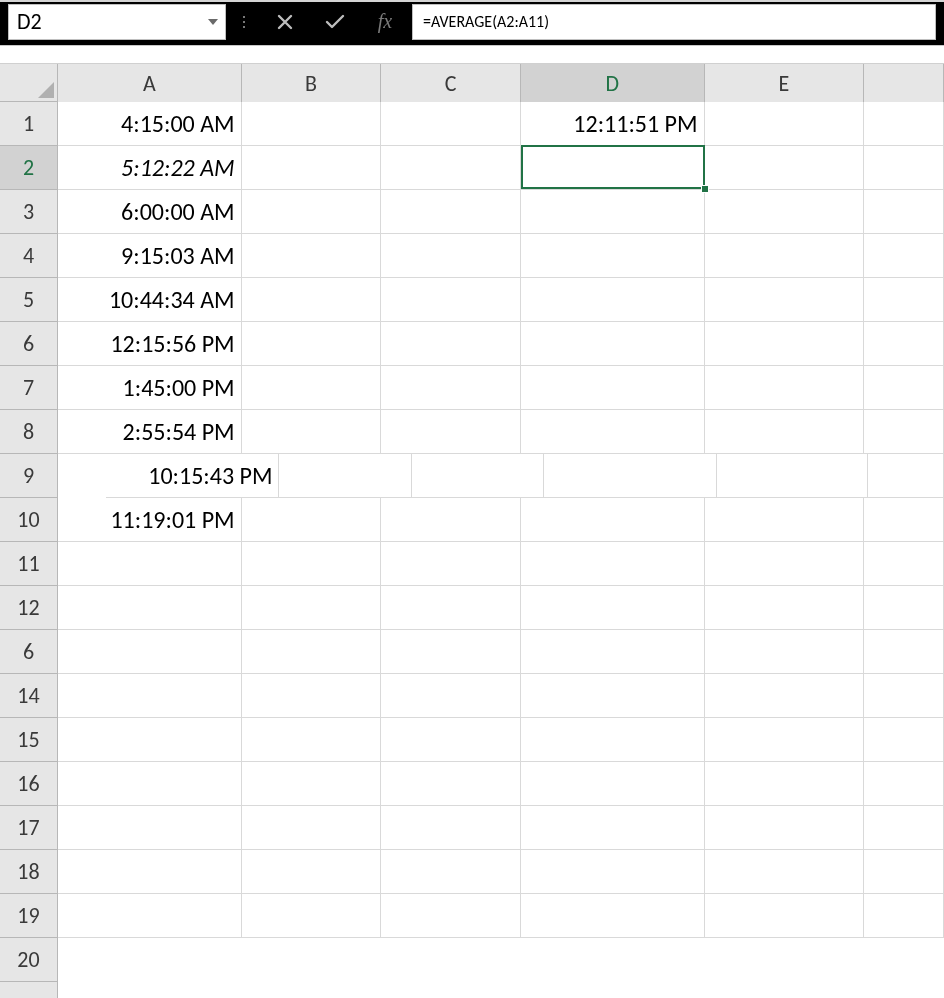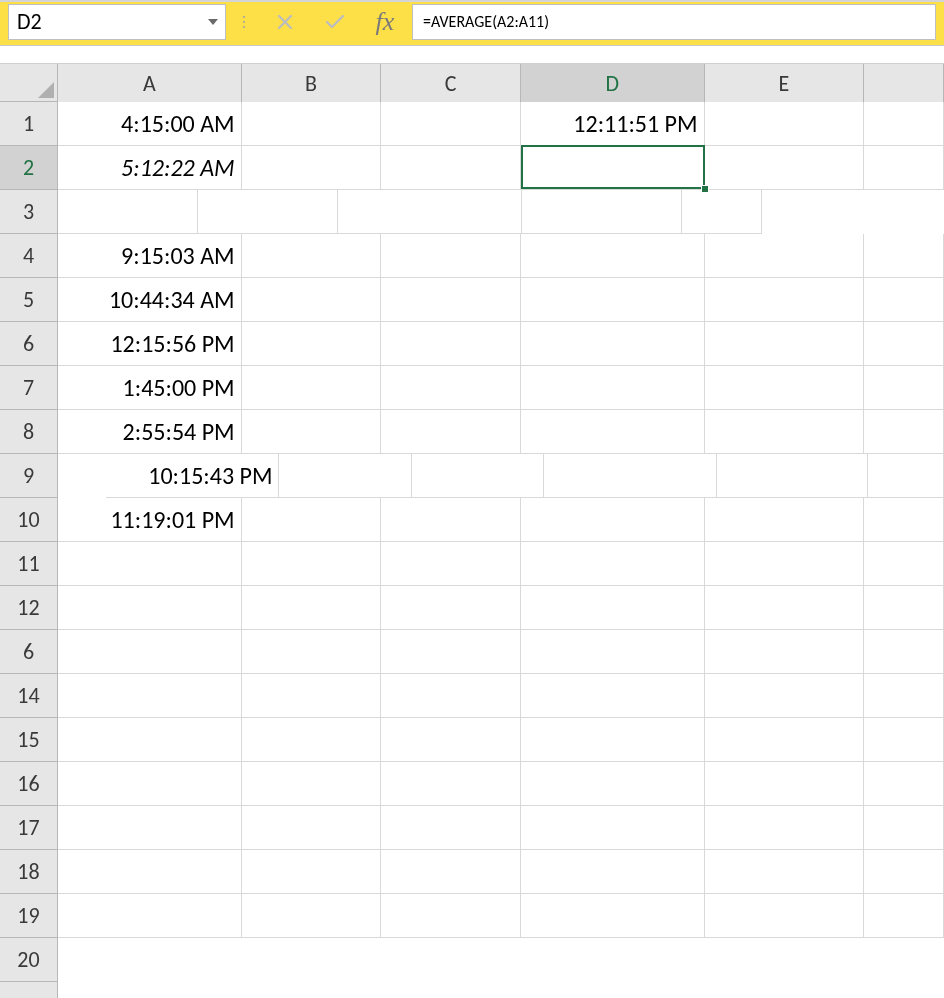--- a/index.html
+++ b/index.html
@@ -12,21 +12,21 @@
     overflow: hidden;
     user-select: none;
   }
 
   
   .formula-row {
     display: flex;
     align-items: center;
     height: 46px;
     padding: 4px 8px 8px 8px;
-    background: #fde047;
+    background: #000000;
     border-top: 2px solid #d4d4d4;
     border-bottom: 1px solid #c8c8c8;
     gap: 4px;
   }
   .name-box-wrap {
     display: flex;
     align-items: center;
     background: #ffffff;
     border: 1px solid #bfbfbf;
     height: 36px;
@@ -67,21 +67,21 @@
     color: #b6b6b6;
     font-size: 22px;
   }
   .fx-label {
     width: 46px;
     height: 36px;
     display:flex; align-items:center; justify-content:center;
     color: #7a7a7a;
     font-style: italic;
     font-family: 'Times New Roman', serif;
-    font-size: 26px;
+    font-size: 20px;
   }
   .formula-input-wrap {
     flex: 1;
     background: #ffffff;
     border: 1px solid #bfbfbf;
     height: 36px;
     display:flex; align-items:center;
   }
   .formula-input {
     border: none; outline: none;
@@ -295,20 +295,21 @@
       </div>
       <div class="row">
         <div class="cell cA right" style="width: 184px; font-style: italic;">5:12:22 AM</div>
         <div class="cell cB" style="width: 140px;"></div>
         <div class="cell cC" style="width: 140px;"></div>
         <div class="cell cD" style="width: 184px;"></div>
         <div class="cell cE" style="width: 160px;"></div>
         <div class="cell cF" style="width: 80px;"></div>
       </div>
       <div class="row">
+        <div class="cell cA right" style="width: 184px;">6:00:00 AM</div>
         <div class="cell cB" style="width: 140px;"></div>
         <div class="cell cC" style="width: 140px;"></div>
         <div class="cell cD" style="width: 184px;"></div>
         <div class="cell cE" style="width: 160px;"></div>
         <div class="cell cF" style="width: 80px;"></div>
       </div>
       <div class="row">
         <div class="cell cA right" style="width: 184px;">9:15:03 AM</div>
         <div class="cell cB" style="width: 140px;"></div>
         <div class="cell cC" style="width: 140px;"></div>

